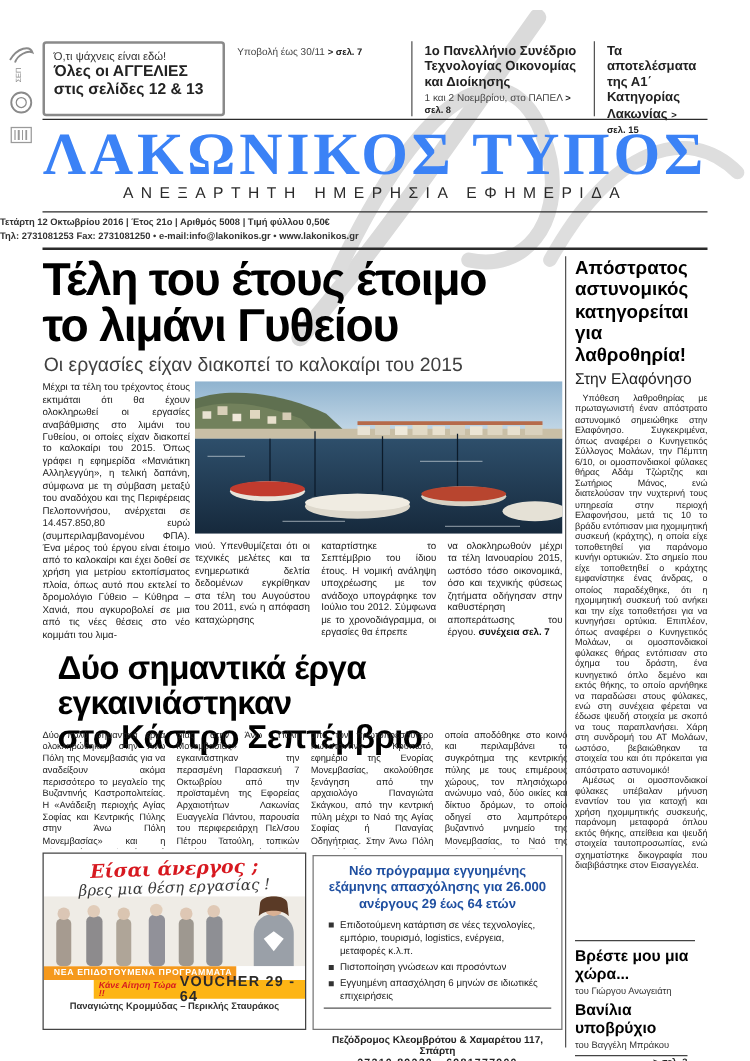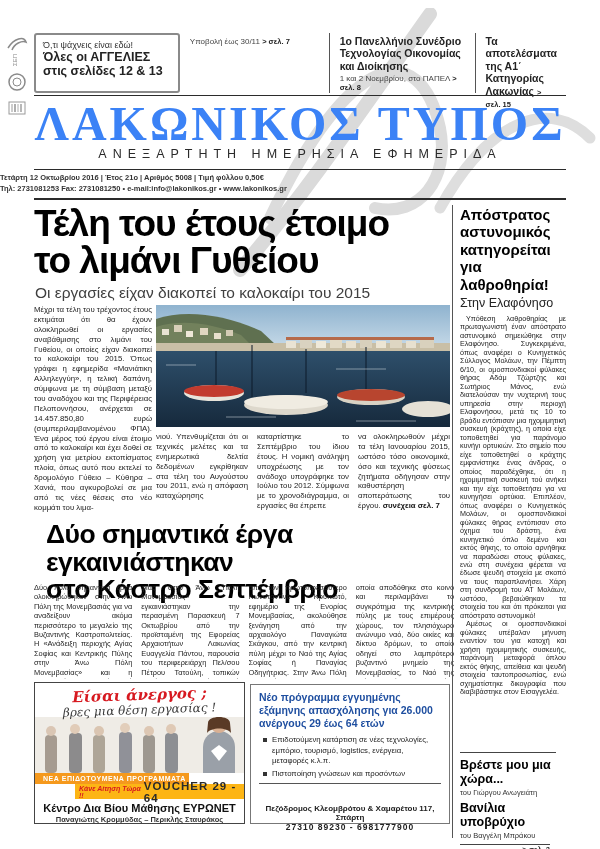--- a/index.html
+++ b/index.html
@@ -63,21 +63,21 @@
   .ad-photo{width:100%;height:56px;display:block;}
   .band-or{background:#f5991d;color:#fff;font-size:7px;font-weight:700;letter-spacing:0.5px;
            padding:2px 0 2px 8px;width:70%;}
   .band-ye{background:#fdb515;display:flex;align-items:center;height:15px;margin-left:40px;}
   .apply{color:#d71920;font-size:7px;font-weight:700;font-style:italic;padding-left:4px;width:72px;}
   .voucher{color:#2a2a2a;font-size:11.5px;font-weight:700;letter-spacing:1px;}
   .ctr-name{font-size:11px;font-weight:700;color:#111;text-align:center;margin-top:3px;}
   .ctr-people{font-size:7.5px;font-weight:700;color:#333;text-align:center;margin-top:1px;}
   #ad-right{left:250px;top:684px;width:200px;height:140px;border:1px solid #777;box-sizing:border-box;
             background:#fff;padding:6px 8px 0 8px;z-index:2;}
-  .prg-title{color:#1f4fa0;font-size:10.5px;font-weight:700;line-height:1.25;}
+  .prg-title{color:#1f4fa0;font-size:10.5px;font-weight:700;text-align:center;line-height:1.25;}
   .prg-bullets{margin:5px 0 0 4px;padding:0;list-style:none;}
   .prg-bullets li{font-size:7.8px;color:#222;line-height:1.3;margin-bottom:3px;padding-left:9px;position:relative;}
   .prg-bullets li::before{content:"";position:absolute;left:0;top:3px;width:4px;height:4px;background:#333;}
   .prg-foot{border-top:1px solid #555;margin-top:4px;padding-top:20px;text-align:center;}
   .prg-addr{font-size:8px;font-weight:700;color:#222;}
   .prg-phone{font-size:8.5px;font-weight:700;color:#222;letter-spacing:1px;}
 </style>
 </head>
 <body>
 
@@ -262,29 +262,29 @@
         <path d="M176 34 L184 44 L192 34 L184 28 Z" fill="#ffffff"></path>
         <circle cx="184" cy="8" r="8" fill="#d9b093"></circle>
         <path d="M173 6 C 173 -2 195 -2 195 6 L 196 16 C 192 10 176 10 172 16 Z" fill="#5a3a26"></path>
       </g>
     </svg>
     <div class="band-or">ΝΕΑ ΕΠΙΔΟΤΟΥΜΕΝΑ ΠΡΟΓΡΑΜΜΑΤΑ</div>
     <div class="band-ye">
       <span class="apply">Κάνε Αίτηση Τώρα !!</span>
       <span class="voucher">VOUCHER 29 - 64</span>
     </div>
-    <div class="ctr-name">Κέντρο Δια Βίου Μάθησης ΕΥΡΩΝΕΤ</div>
     <div class="ctr-people">Παναγιώτης Κρομμύδας – Περικλής Σταυράκος</div>
   </div>
 
   <div id="ad-right" class="abs">
     <div class="prg-title">Νέο πρόγραμμα εγγυημένης εξάμηνης απασχόλησης για 26.000 ανέργους 29 έως 64 ετών</div>
     <ul class="prg-bullets">
       <li>Επιδοτούμενη κατάρτιση σε νέες τεχνολογίες, εμπόριο, τουρισμό, logistics, ενέργεια, μεταφορές κ.λ.π.</li>
       <li>Πιστοποίηση γνώσεων και προσόντων</li>
+      <li>Εγγυημένη απασχόληση 6 μηνών σε ιδιωτικές επιχειρήσεις</li>
     </ul>
     <div class="prg-foot">
       <div class="prg-addr">Πεζόδρομος Κλεομβρότου &amp; Χαμαρέτου 117, Σπάρτη</div>
       <div class="prg-phone">27310 89230  -  6981777900</div>
     </div>
   </div>
 
 </div>
 
 </body></html>

